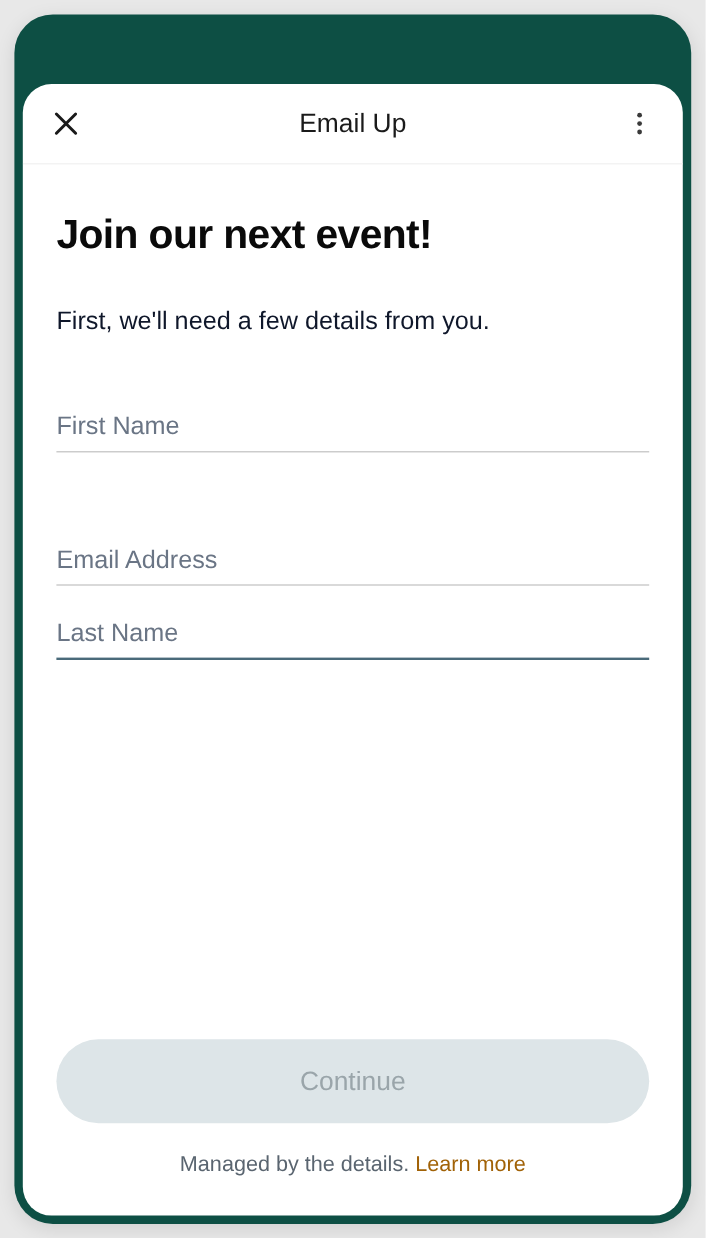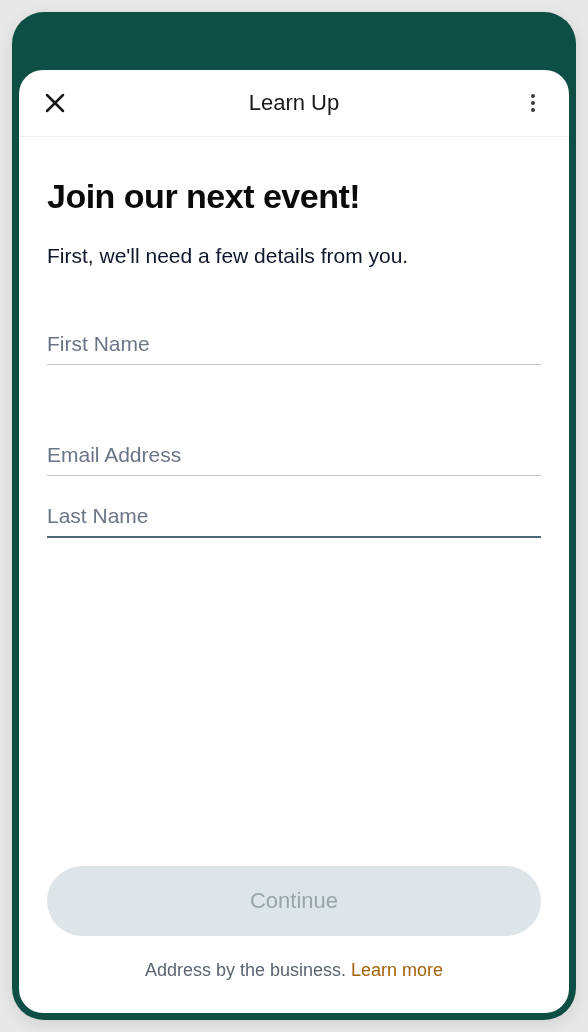--- a/index.html
+++ b/index.html
@@ -80,21 +80,21 @@
       flex: 1;
       padding: 40px 28px 0;
       display: flex;
       flex-direction: column;
     }
     
     .heading {
       font-size: 34px;
       font-weight: 700;
       color: #0a0a0a;
-      margin-bottom: 28px;
+      margin-bottom: 40px;
       letter-spacing: -0.5px;
     }
     
     .subheading {
       font-size: 21px;
       font-weight: 400;
       color: #0f172a;
       margin-bottom: 56px;
     }
     
@@ -167,21 +167,21 @@
 <div class="device-frame">
   <div class="modal">
 
     <div class="modal-header">
       <div class="close-icon">
         <svg width="20" height="20" viewBox="0 0 20 20">
           <line x1="2" y1="2" x2="18" y2="18" stroke="#1a1a1a" stroke-width="2.5" stroke-linecap="round"></line>
           <line x1="18" y1="2" x2="2" y2="18" stroke="#1a1a1a" stroke-width="2.5" stroke-linecap="round"></line>
         </svg>
       </div>
-      <div class="modal-title">Learn Up</div>
+      <div class="modal-title">Email Up</div>
       <div class="more-icon">
         <svg width="20" height="20" viewBox="0 0 20 20">
           <circle cx="10" cy="3" r="2" fill="#3a3a3a"></circle>
           <circle cx="10" cy="10" r="2" fill="#3a3a3a"></circle>
           <circle cx="10" cy="17" r="2" fill="#3a3a3a"></circle>
         </svg>
       </div>
     </div>
 
     <div class="modal-body">
@@ -199,18 +199,18 @@
       <div class="form-field">
         <input type="text" class="form-input focused" placeholder="Last Name" style="">
       </div>
 
       <div class="spacer"></div>
     </div>
 
     <div class="modal-footer">
       <button class="continue-button">Continue</button>
       <div class="footer-text">
-        <span>Address by the business. </span><a class="footer-link">Learn more</a>
+        <span>Managed by the details. </span><a class="footer-link">Learn more</a>
       </div>
     </div>
 
   </div>
 </div>
 
 </body></html>

